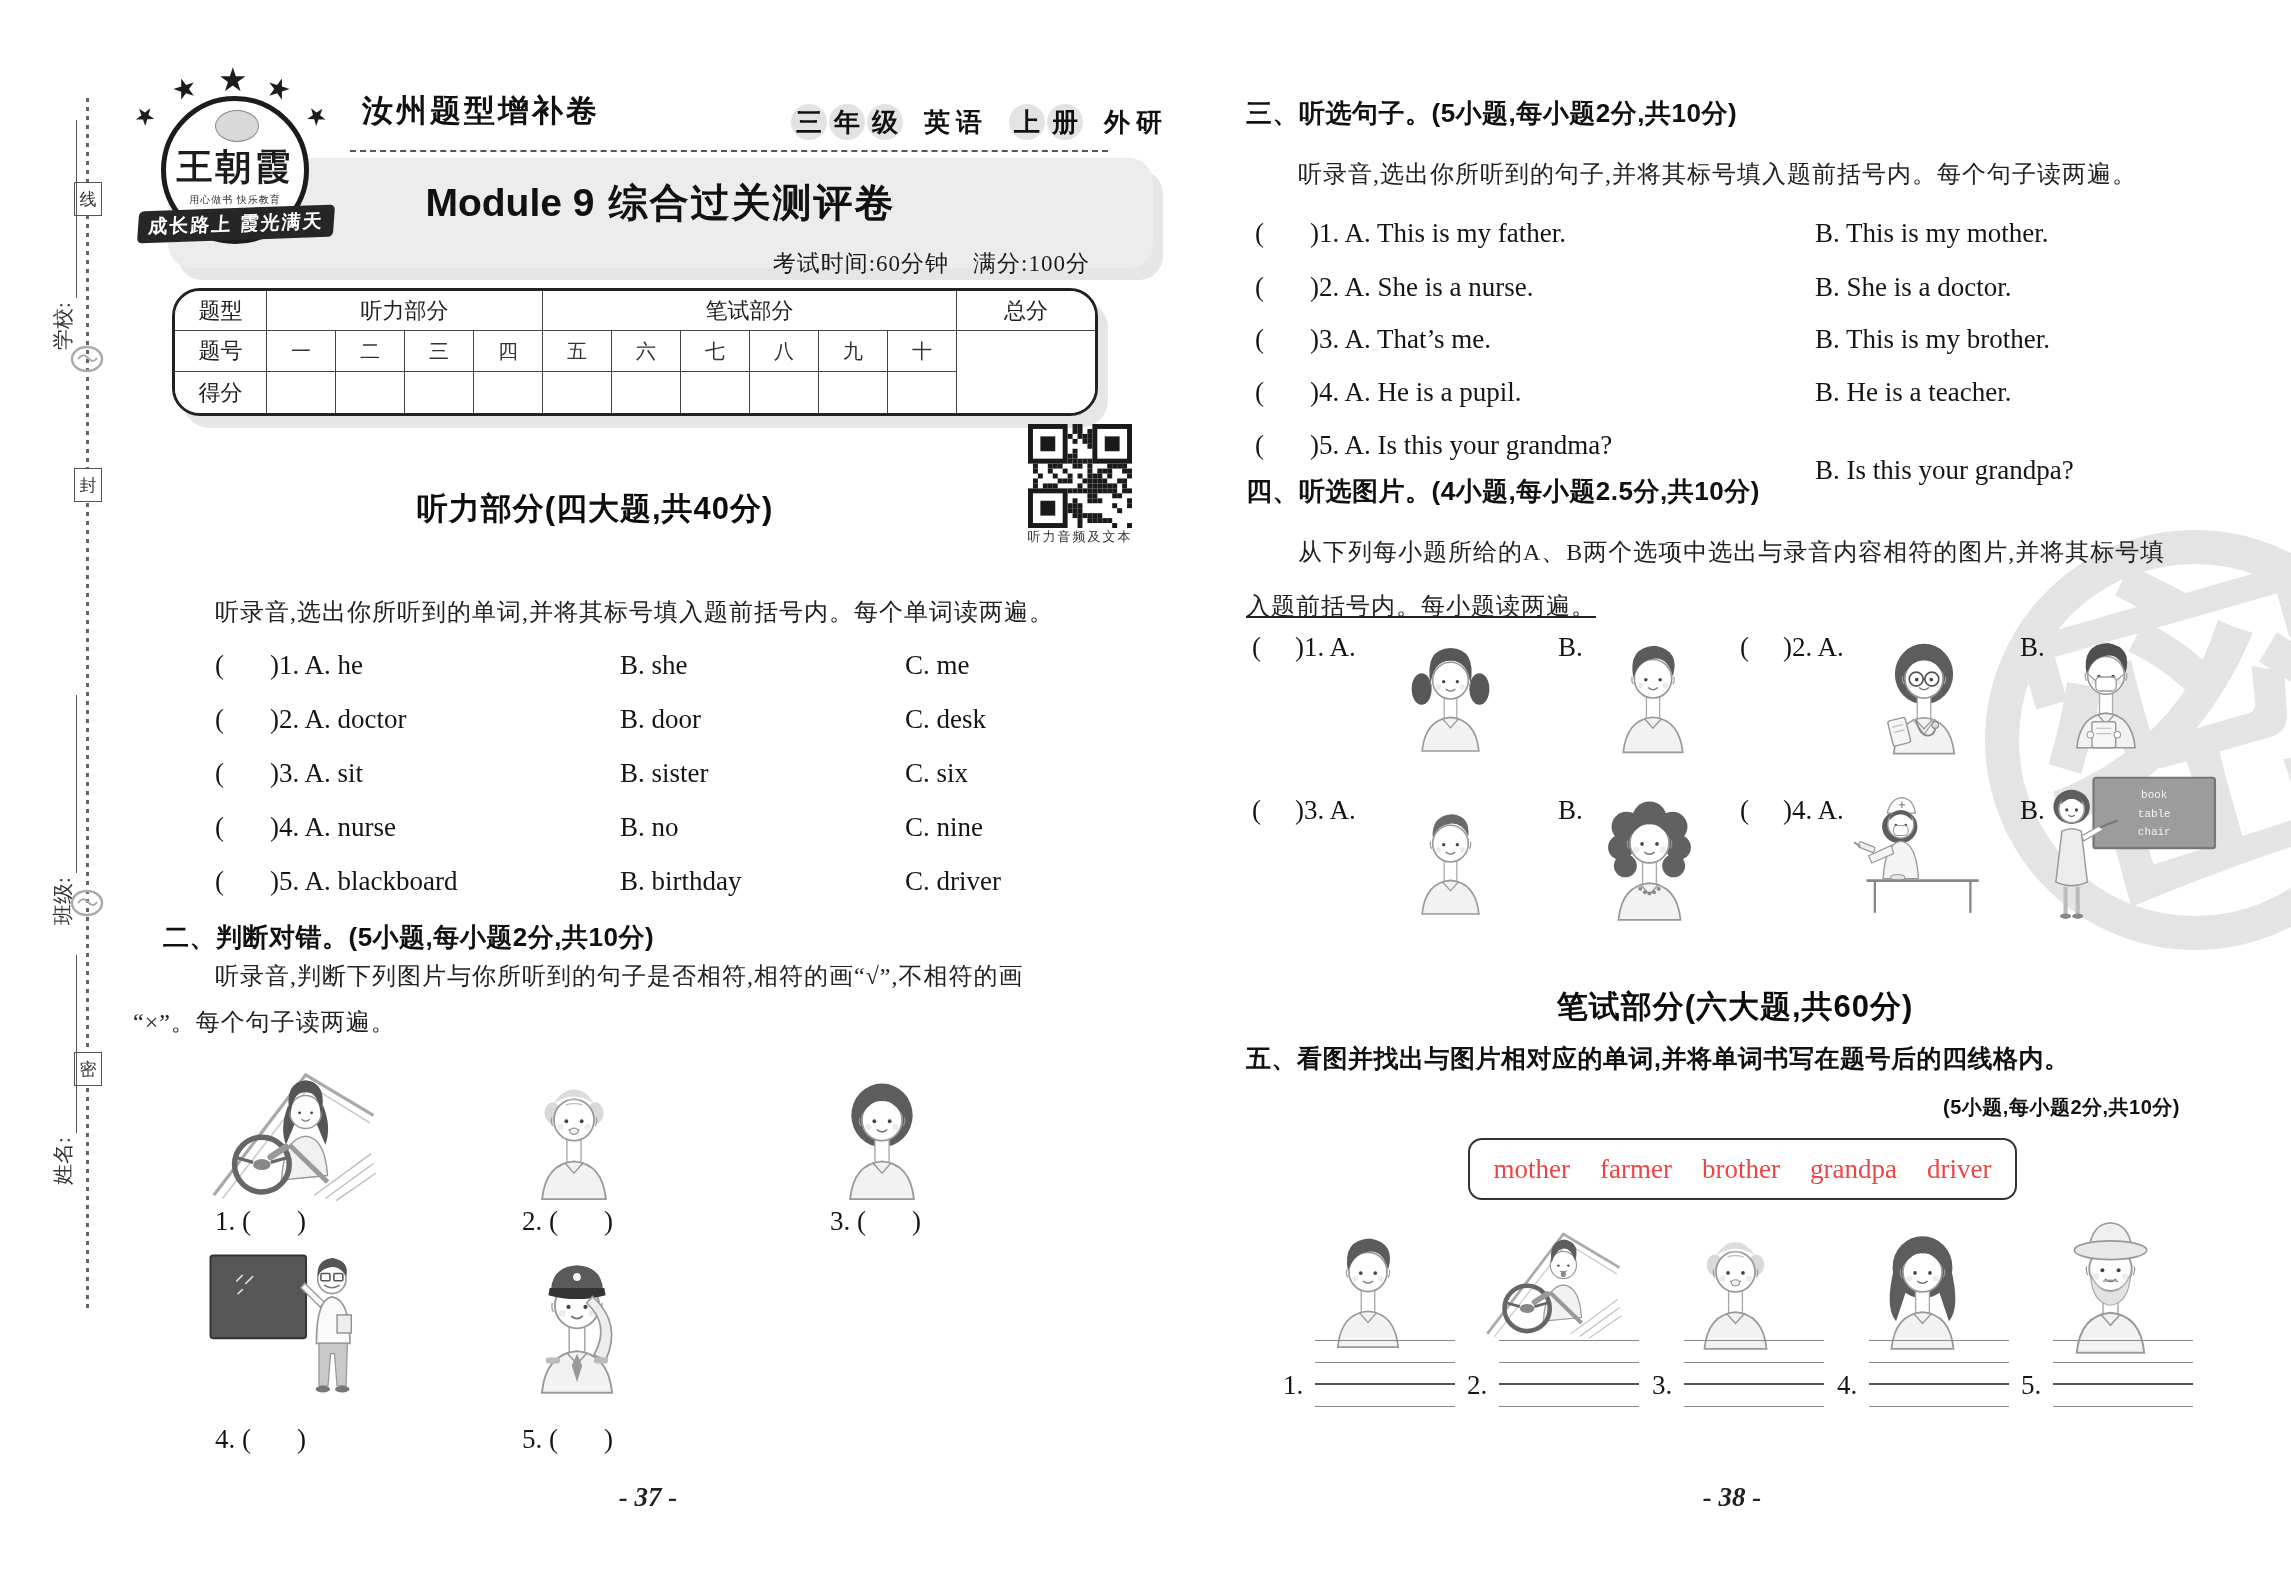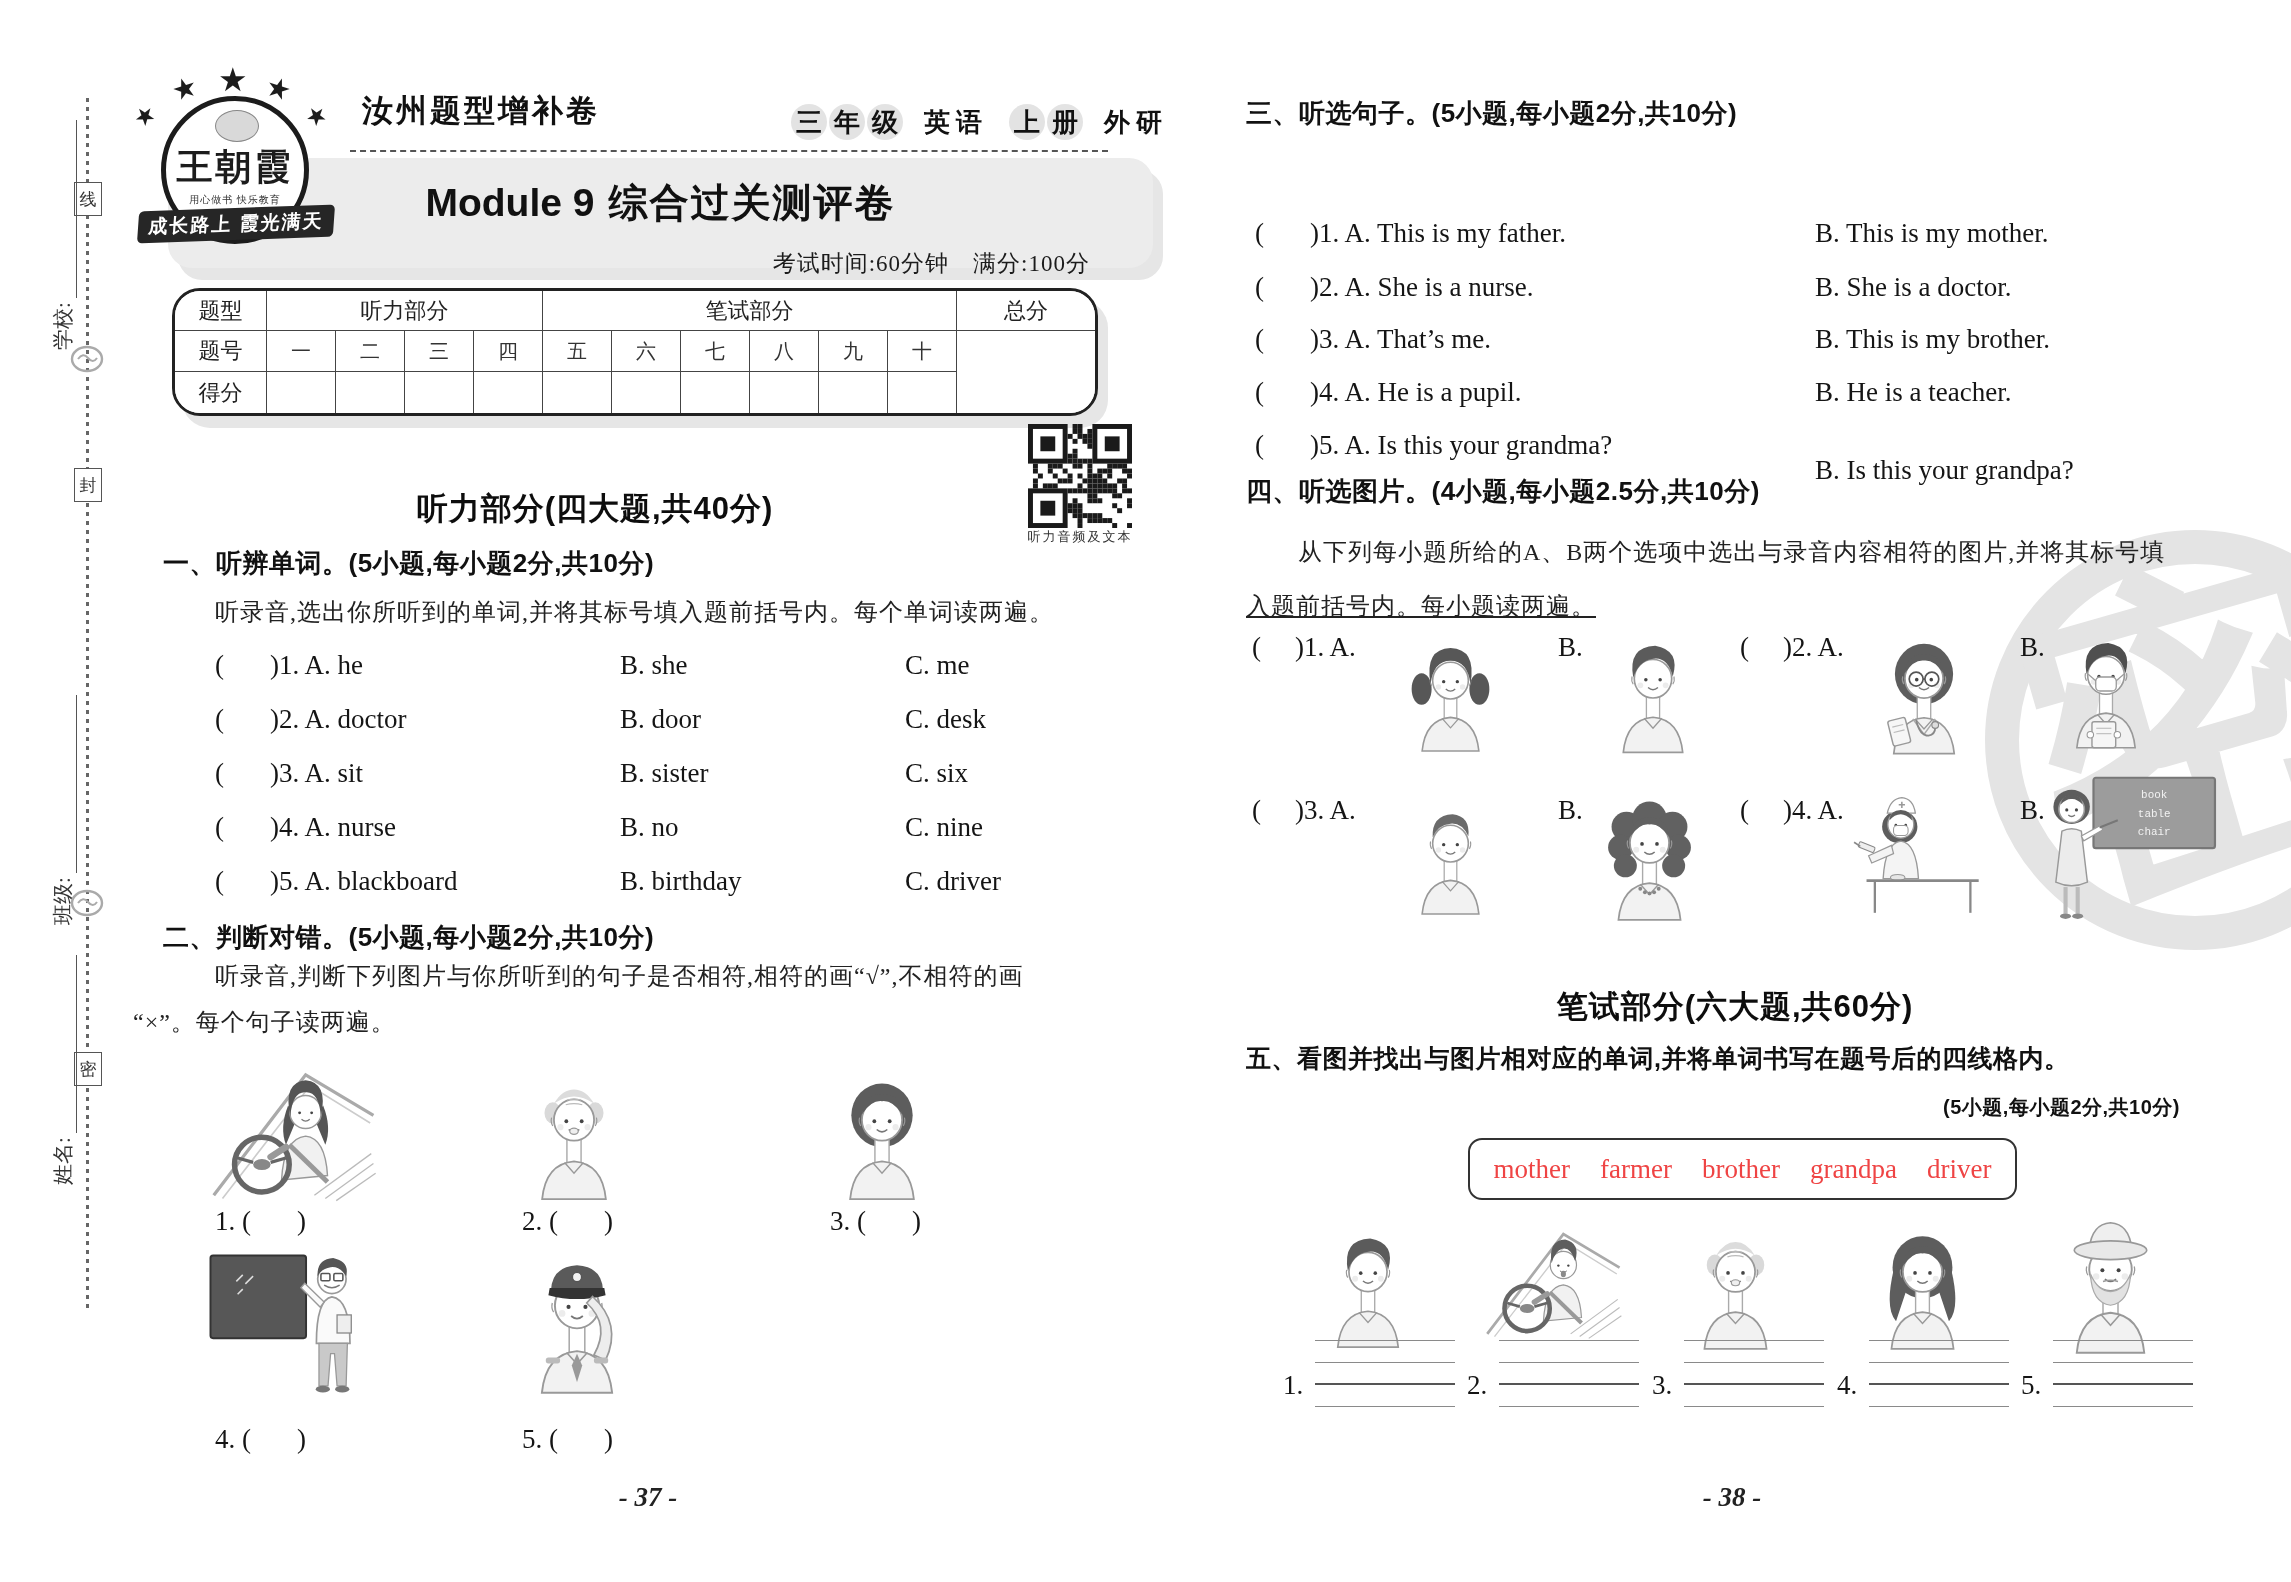--- a/index.html
+++ b/index.html
@@ -284,21 +284,20 @@
           <rect x="12.380952380952381" y="12.380952380952381" width="14.857142857142858" height="14.857142857142858" fill="#1a1a1a"></rect>
           <rect x="66.85714285714286" y="2.4761904761904763" width="34.66666666666667" height="34.66666666666667" fill="none" stroke="#1a1a1a" stroke-width="4.9523809523809526"></rect>
           <rect x="76.76190476190476" y="12.380952380952381" width="14.857142857142858" height="14.857142857142858" fill="#1a1a1a"></rect>
           <rect x="2.4761904761904763" y="66.85714285714286" width="34.66666666666667" height="34.66666666666667" fill="none" stroke="#1a1a1a" stroke-width="4.9523809523809526"></rect>
           <rect x="12.380952380952381" y="76.76190476190476" width="14.857142857142858" height="14.857142857142858" fill="#1a1a1a"></rect>
         </svg></div>
     <div class="qrcap">听力音频及文本</div>
   </div>
 
   <div class="abs parttitle center" style="left:230px;top:488px;width:730px;">听力部分(四大题,共40分)</div>
-  <div class="abs qhead" style="left:163px;top:546px;">一、听辨单词。(5小题,每小题2分,共10分)</div>
   <div class="abs instr" style="left:215px;top:596px;width:935px;">听录音,选出你所听到的单词,并将其标号填入题前括号内。每个单词读两遍。</div>
   <div id="q1-items">
       <div class="abs opt" style="left:215px;top:650px;"><span>(</span><span class="gp"></span><span>)</span><span>1.</span> <span>A. he</span></div>
       <div class="abs opt" style="left:620px;top:650px;">B. she</div>
       <div class="abs opt" style="left:905px;top:650px;">C. me</div>
       <div class="abs opt" style="left:215px;top:704px;"><span>(</span><span class="gp"></span><span>)</span><span>2.</span> <span>A. doctor</span></div>
       <div class="abs opt" style="left:620px;top:704px;">B. door</div>
       <div class="abs opt" style="left:905px;top:704px;">C. desk</div>
       <div class="abs opt" style="left:215px;top:758px;"><span>(</span><span class="gp"></span><span>)</span><span>3.</span> <span>A. sit</span></div>
       <div class="abs opt" style="left:620px;top:758px;">B. sister</div>
@@ -420,20 +419,21 @@
     <rect x="26" y="92" width="11" height="4.5" rx="2" fill="#bbb"></rect>
           <rect x="63" y="92" width="11" height="4.5" rx="2" fill="#bbb"></rect>
         </svg>
       </div>
       <div class="abs opt" style="left:522px;top:1424px;"><span>5.</span> <span>(</span><span class="gp"></span><span>)</span></div>
     </div>
 
   <div class="abs pagenum center" style="left:548px;top:1482px;width:200px;">- 37 -</div>
 
   <div class="abs qhead" style="left:1246px;top:96px;">三、听选句子。(5小题,每小题2分,共10分)</div>
+  <div class="abs instr" style="left:1298px;top:158px;width:960px;">听录音,选出你所听到的句子,并将其标号填入题前括号内。每个句子读两遍。</div>
   <div id="q3-items">
       <div class="abs opt" style="left:1255px;top:218px;"><span>(</span><span class="gp"></span><span>)</span><span>1.</span> <span>A. This is my father.</span></div>
       <div class="abs opt" style="left:1815px;top:218px;">B. This is my mother.</div>
       <div class="abs opt" style="left:1255px;top:272px;"><span>(</span><span class="gp"></span><span>)</span><span>2.</span> <span>A. She is a nurse.</span></div>
       <div class="abs opt" style="left:1815px;top:272px;">B. She is a doctor.</div>
       <div class="abs opt" style="left:1255px;top:324px;"><span>(</span><span class="gp"></span><span>)</span><span>3.</span> <span>A. That’s me.</span></div>
       <div class="abs opt" style="left:1815px;top:324px;">B. This is my brother.</div>
       <div class="abs opt" style="left:1255px;top:377px;"><span>(</span><span class="gp"></span><span>)</span><span>4.</span> <span>A. He is a pupil.</span></div>
       <div class="abs opt" style="left:1815px;top:377px;">B. He is a teacher.</div>
       <div class="abs opt" style="left:1255px;top:430px;"><span>(</span><span class="gp"></span><span>)</span><span>5.</span> <span>A. Is this your grandma?</span></div>

